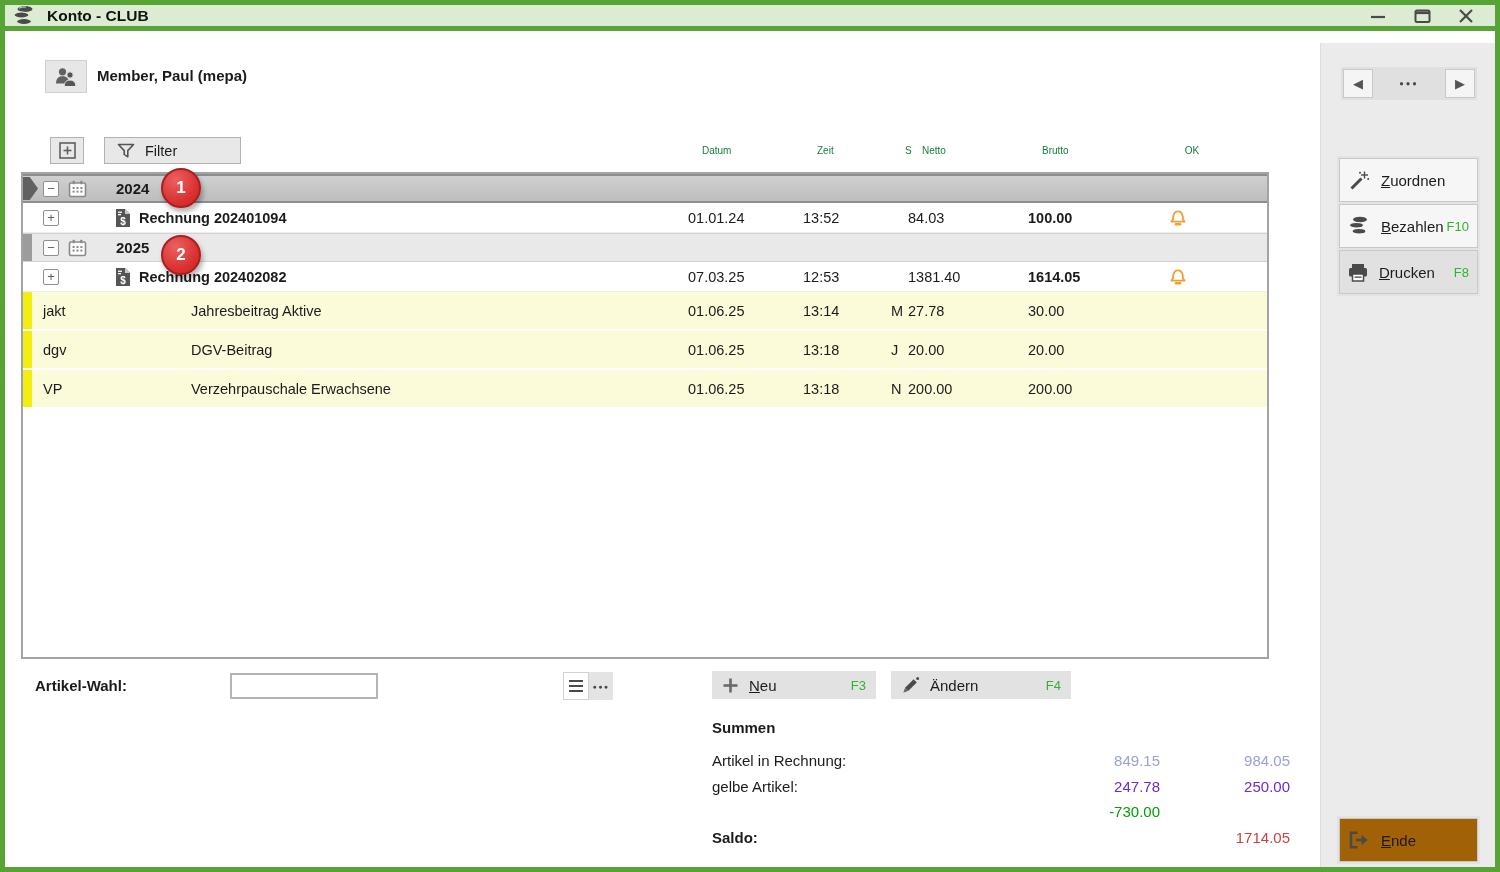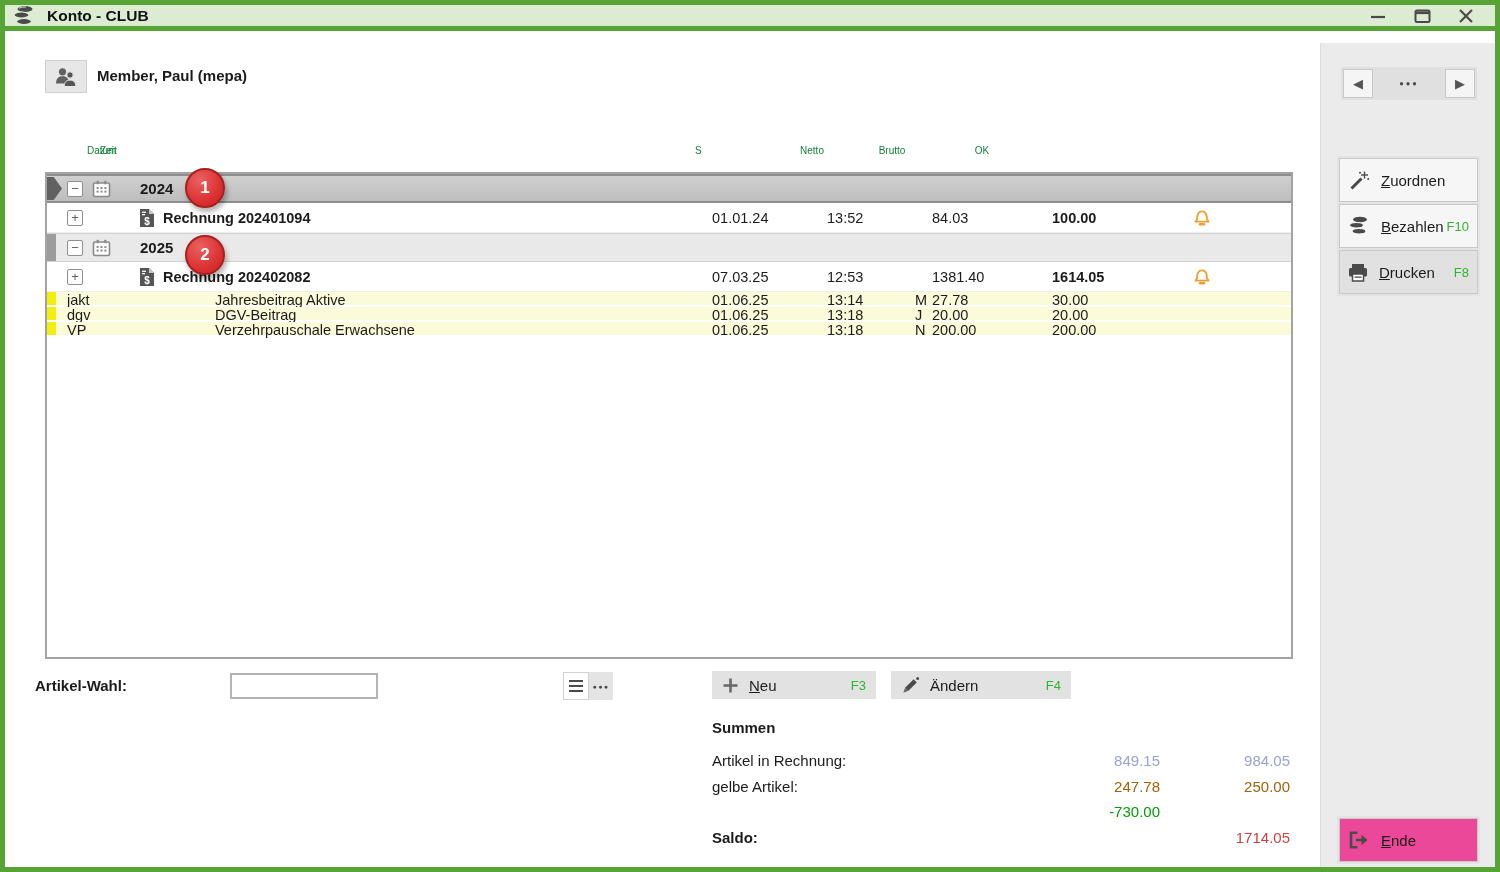--- a/index.html
+++ b/index.html
@@ -26,34 +26,34 @@
 
   
   .header-row { position:absolute; left:30px; top:92px; width:1248px; height:31px; padding:0 2px;
                 display:grid; grid-template-columns:8px 607px 110px 100px 60px 120px 120px 60px 1fr; align-items:center; }
   .header-left { grid-column:1 / 3; display:flex; align-items:center; height:100%; }
   .tb-btn { height:27px; background:#e8e8e8; border:1px solid #b2b2b2; display:flex; align-items:center; justify-content:center; cursor:default; }
   .tb-plus { width:34px; margin-left:13px; }
   .tb-filter { width:137px; margin-left:20px; justify-content:flex-start; padding-left:12px; font-size:14.5px; gap:10px; }
   .hc { font-size:10px; color:#15803d; }
   .hc-datum { padding-left:50px; } .hc-zeit { padding-left:55px; } .hc-s { padding-left:43px; }
-  .hc-netto, .hc-brutto { text-align:center; } .hc-ok { text-align:center; }
-
-  
-  .table { position:absolute; left:40px; top:129px; width:1248px; height:487px; border:2px solid #a3a3a3; background:#fff; }
+  .hc-netto, .hc-brutto { text-align:left; } .hc-ok { text-align:center; }
+
+  
+  .table { position:absolute; left:16px; top:129px; width:1248px; height:487px; border:2px solid #a3a3a3; background:#fff; }
   .trow { display:grid; grid-template-columns:8px 607px 110px 100px 60px 120px 120px 60px 1fr;
           align-items:center; position:relative; font-size:14.5px; }
   .c-datum { padding-left:50px; } .c-zeit { padding-left:55px; } .c-s { padding-left:43px; }
   .c-netto, .c-brutto { text-align:left; } .c-ok { text-align:center; line-height:0; }
 
   .row-group { height:29px; }
   .row-g1 { background:linear-gradient(#d0d0d0,#bdbdbd); border-top:2px solid #8d8d8d; border-bottom:2px solid #8d8d8d; }
   .row-g2 { background:#e9e9e9; border-top:1px solid #d2d2d2; border-bottom:1px solid #d2d2d2; }
   .row-invoice { height:30px; background:#fff; border-bottom:1px solid #ededed; }
-  .row-article { height:15px; background:#fbfbda; border-bottom:2px solid #ffffff; }
+  .row-article { height:39px; background:#fbfbda; border-bottom:2px solid #ffffff; }
   .row-article .stripe-y { position:absolute; left:0; top:0; bottom:0; width:9px; background:#f2ef10; }
   .cursor-arrow { position:absolute; left:0; top:1px; bottom:1px; width:15px; background:#616161;
                   clip-path:polygon(0 0,45% 0,100% 50%,45% 100%,0 100%); }
   .group-bar { position:absolute; left:0; top:0; bottom:0; width:9px; background:#9c9c9c; }
 
   .name-area { display:flex; align-items:center; height:100%; }
   .expbox { width:16px; height:16px; border:1px solid #8f8f8f; border-radius:2px; background:#fdfdfd;
             color:#5f5f5f; font-size:13px; line-height:14px; text-align:center; margin-left:12px; flex:0 0 auto; cursor:default; }
   .expbox.plus::before { content:"+"; } .expbox.minus::before { content:"\2212"; }
   .cal-icon { margin-left:9px; display:flex; line-height:0; }
@@ -90,42 +90,42 @@
   .btn-neu { left:707px; width:164px; }
   .btn-aendern { left:886px; width:180px; }
   .btn-stornieren { left:1081px; width:190px; }
   .u { text-decoration:underline; }
 
   
   .summen { position:absolute; left:707px; top:676px; width:578px; }
   .summen-title { font-size:15px; font-weight:bold; height:24px; margin-bottom:5px; }
   .sum-row { display:grid; grid-template-columns:1fr 120px 130px; height:25.5px; align-items:center; font-size:15px; }
   .sum-row .v { text-align:right; }
-  .v-blue { color:#9aa1d6; } .v-gray { color:#a16207; } .v-green { color:#00a000; } .v-red { color:#cf4040; }
+  .v-blue { color:#9aa1d6; } .v-gray { color:#6d28d9; } .v-green { color:#00a000; } .v-red { color:#cf4040; }
   .sum-bold { font-weight:bold; }
 
   
   .nav-group { position:absolute; left:20px; top:24px; width:136px; height:33px; background:#e0e0e0;
                display:flex; align-items:center; justify-content:space-between; padding:2px; }
   .nav-arrow { width:30px; height:29px; background:#f5f5f5; border:1px solid #c8c8c8; display:flex;
                align-items:center; justify-content:center; color:#555; font-size:13px; cursor:default; }
   .nav-arrow.left::before { content:"\25C0"; }
   .nav-arrow.right::before { content:"\25B6"; }
   .nav-dots { color:#4a4a4a; font-size:7.5px; letter-spacing:2px; }
   .nav-dots::before { content:"\25CF\25CF\25CF"; }
 
   .side-btn { position:absolute; left:18px; width:139px; height:44px; background:#f6f6f6;
               border:1px solid #c8c8c8; box-shadow:0 0 0 2px #e3e3e3; display:flex; align-items:center;
               padding:0 8px; font-size:15px; cursor:default; }
   .side-btn .ico { display:flex; line-height:0; margin-right:11px; }
   .side-btn .fkey { margin-left:auto; color:#2db52d; font-size:13px; }
   .sb-zuordnen { top:115px; }
   .sb-bezahlen { top:161px; }
   .sb-drucken { top:207px; background:#e1e1e1; }
-  .sb-ende { top:775px; background:#ec4899; }
+  .sb-ende { top:775px; background:#a16207; }
 </style>
 </head>
 <body>
 
 <div class="frame">
 
   <div class="titlebar">
     <span class="app-icon">
       <svg width="22" height="21" viewBox="0 0 22 21">
         <ellipse cx="12" cy="4" rx="7.5" ry="3" fill="#4a4a4a"></ellipse>
@@ -160,20 +160,35 @@
       <svg width="26" height="22" viewBox="0 0 26 22">
         <circle cx="9.5" cy="5.8" r="3.6" fill="#626262"></circle>
         <path d="M3 17.5 c0,-5.5 3.2,-7.3 6.5,-7.3 c3.3,0 6.5,1.8 6.5,7.3 z" fill="#626262"></path>
         <circle cx="17" cy="9" r="3.2" fill="#565656" stroke="#e7e7e7" stroke-width="1"></circle>
         <path d="M11.2 20.5 c0,-4.8 2.8,-6.4 5.8,-6.4 c3,0 5.8,1.6 5.8,6.4 z" fill="#565656" stroke="#e7e7e7" stroke-width="1"></path>
       </svg>
     </div>
     <div class="member-name">Member, Paul (mepa)</div>
 
     <div class="header-row">
+      <div class="header-left">
+        <div class="tb-btn tb-plus">
+          <svg width="17" height="17" viewBox="0 0 17 17">
+            <rect x="1" y="1" width="15" height="15" fill="none" stroke="#5f5f5f" stroke-width="1.6"></rect>
+            <line x1="8.5" y1="4.5" x2="8.5" y2="12.5" stroke="#5f5f5f" stroke-width="1.6"></line>
+            <line x1="4.5" y1="8.5" x2="12.5" y2="8.5" stroke="#5f5f5f" stroke-width="1.6"></line>
+          </svg>
+        </div>
+        <div class="tb-btn tb-filter">
+          <svg width="18" height="16" viewBox="0 0 18 16">
+            <path d="M1.5 1.5 H16.5 L10.8 7.6 V13.8 L7.2 11.4 V7.6 Z" fill="none" stroke="#555" stroke-width="1.6" stroke-linejoin="round"></path>
+          </svg>
+          <span>Filter</span>
+        </div>
+      </div>
       <div class="hc hc-datum">Datum</div>
       <div class="hc hc-zeit">Zeit</div>
       <div class="hc hc-s">S</div>
       <div class="hc hc-netto">Netto</div>
       <div class="hc hc-brutto">Brutto</div>
       <div class="hc hc-ok">OK</div>
     </div>
 
     <div class="table">
 

